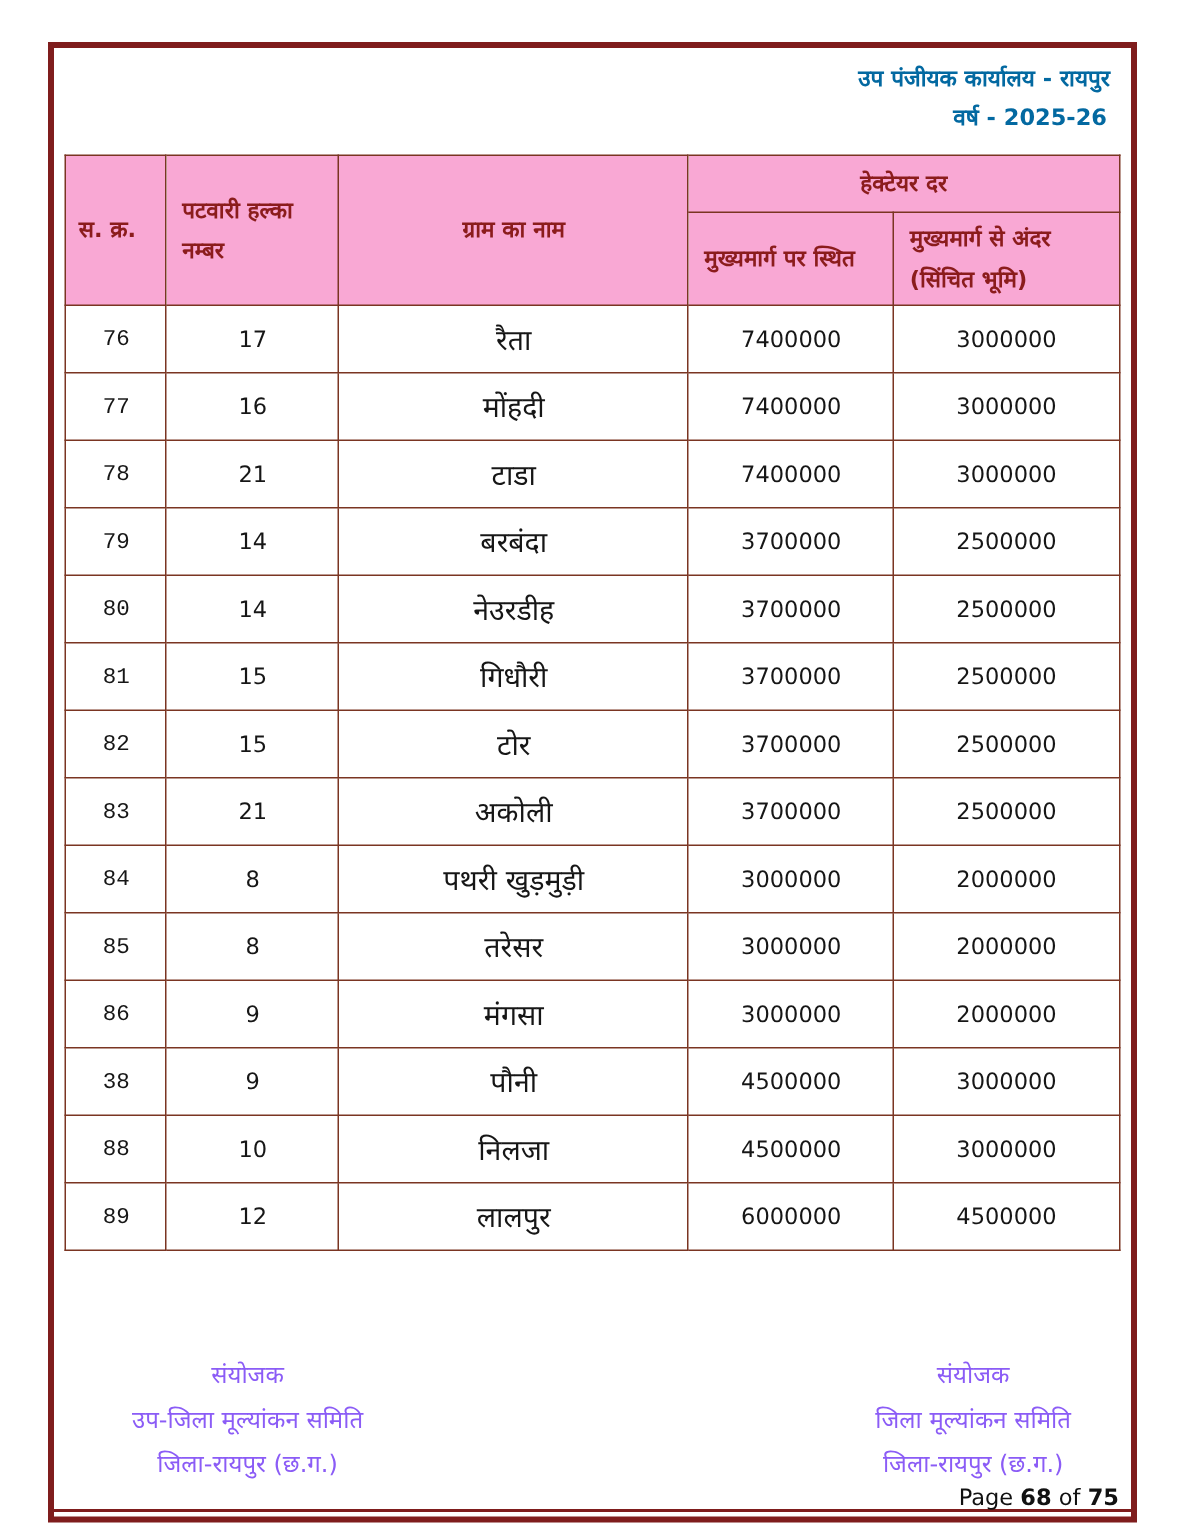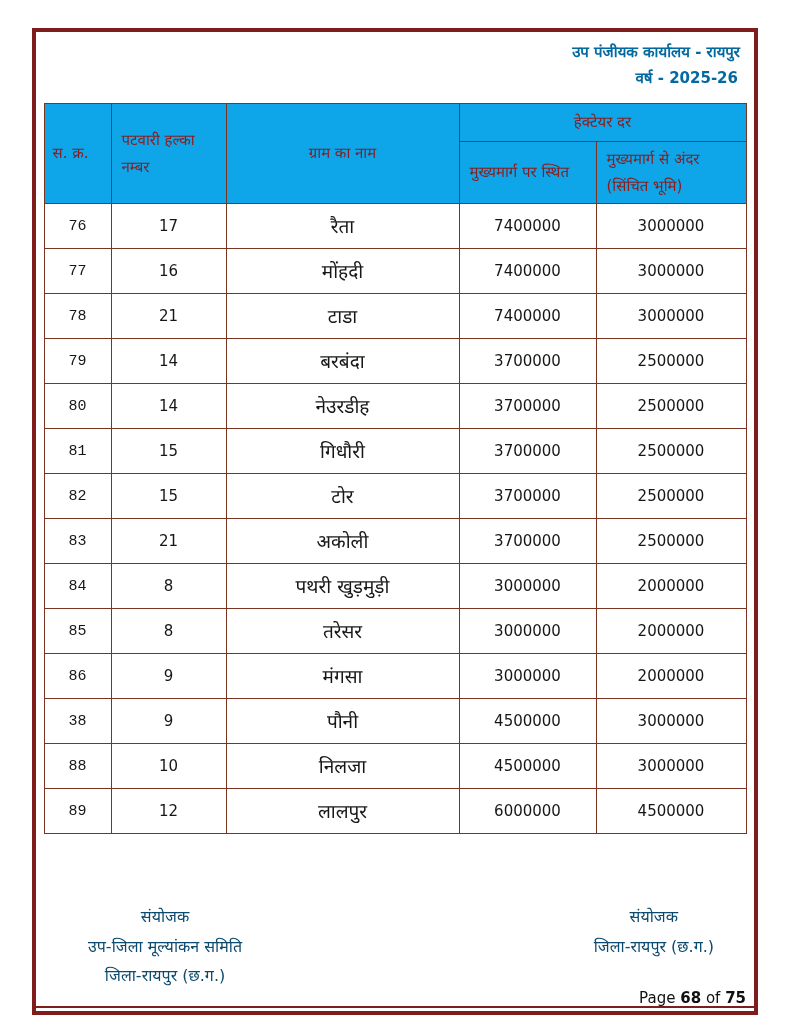--- a/index.html
+++ b/index.html
@@ -38,24 +38,24 @@
     table-layout: fixed;
     width: 702px;
     margin: 12px auto 0 auto;
   }
   .rate-table th, .rate-table td {
     border: 1px solid #7a3522;
     overflow: hidden;
   }
   .rate-table th {
     color: #8b1c1c;
-    font-weight: normal;
+    font-weight: bold;
     font-size: 15px;
     line-height: 1.8;
-    background: #0ea5e9;
+    background: #f9a8d4;
   }
   .col-serial  { width: 67px; }
   .col-halka   { width: 115px; }
   .col-village { width: 233px; }
   .col-rate-m  { width: 137px; }
   .col-rate-i  { width: 150px; }
 
   .h-serial  { text-align: left; padding-left: 8px; height: 100px; vertical-align: middle; }
   .h-halka   { text-align: left; padding-left: 10px; vertical-align: middle; }
   .h-village { text-align: center; vertical-align: middle; }
@@ -76,21 +76,21 @@
   .cell-village { font-size: 19px; }
   .cell-rate { font-size: 15px; }
 
   .doc-footer {
     display: flex;
     justify-content: space-between;
     margin: 68px 40px 0 52px;
   }
   .signature-block {
     text-align: center;
-    color: #0c4a6e;
+    color: #8b5cf6;
     font-size: 16px;
     line-height: 1.85;
   }
   .signature-block span { display: block; }
 
   .page-number {
     position: absolute;
     right: 8px; bottom: 4px;
     font-size: 15px;
     color: #111111;
@@ -231,20 +231,21 @@
   </table>
 
   <div class="doc-footer">
     <div class="signature-block">
       <span>संयोजक</span>
       <span>उप-जिला मूल्यांकन समिति</span>
       <span>जिला-रायपुर (छ.ग.)</span>
     </div>
     <div class="signature-block">
       <span>संयोजक</span>
+      <span>जिला मूल्यांकन समिति</span>
       <span>जिला-रायपुर (छ.ग.)</span>
     </div>
   </div>
 
   <div class="page-number">
     <span>Page</span>
     <span class="num">68</span>
     <span>of</span>
     <span class="num">75</span>
   </div>

